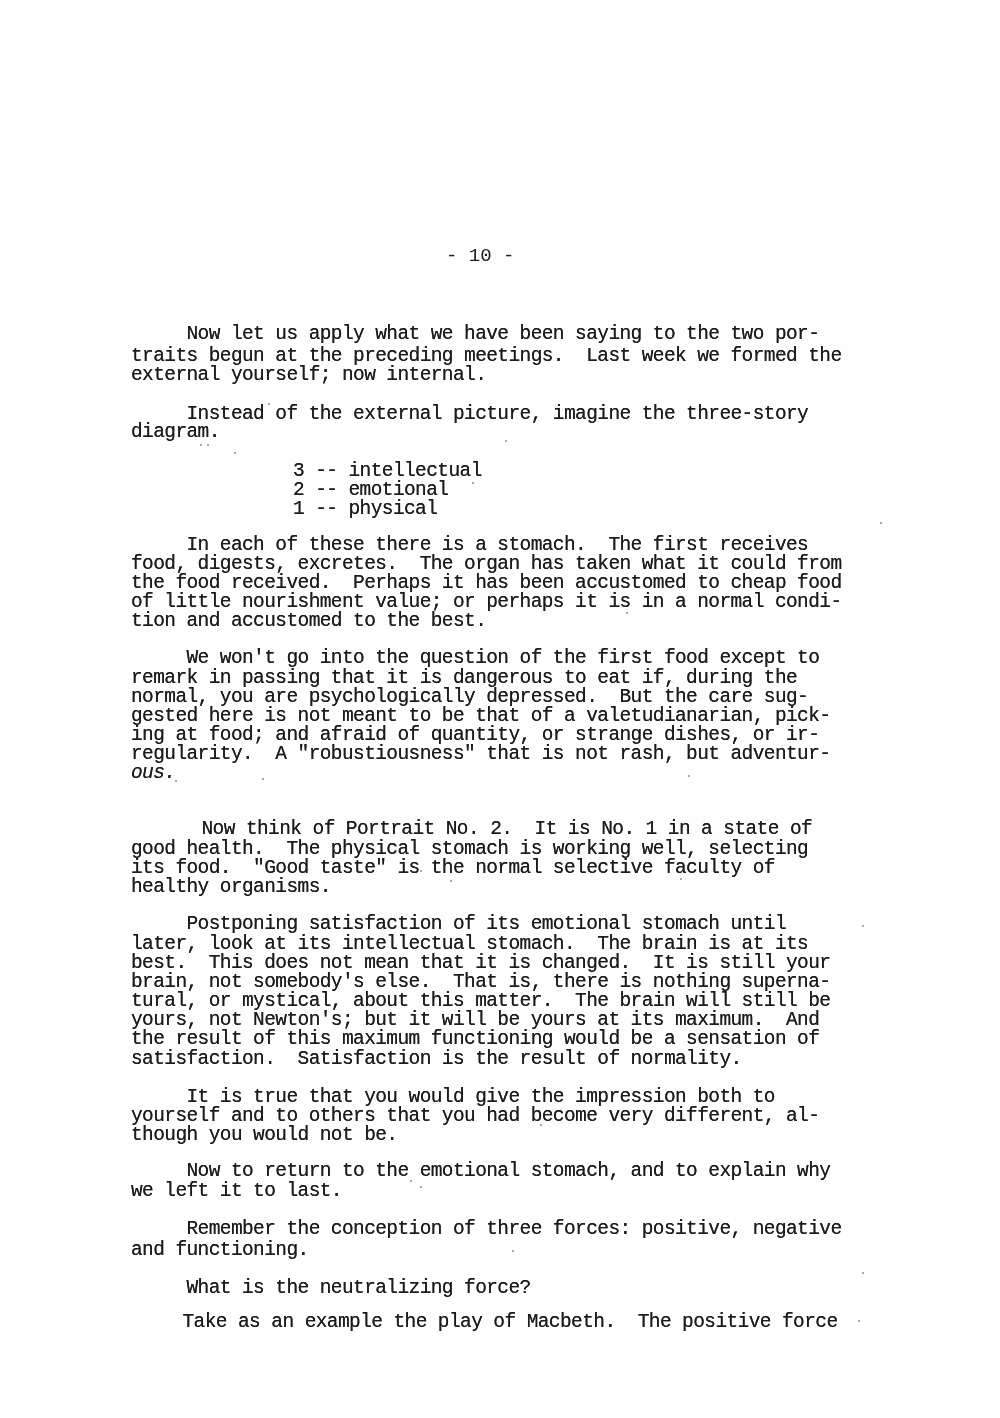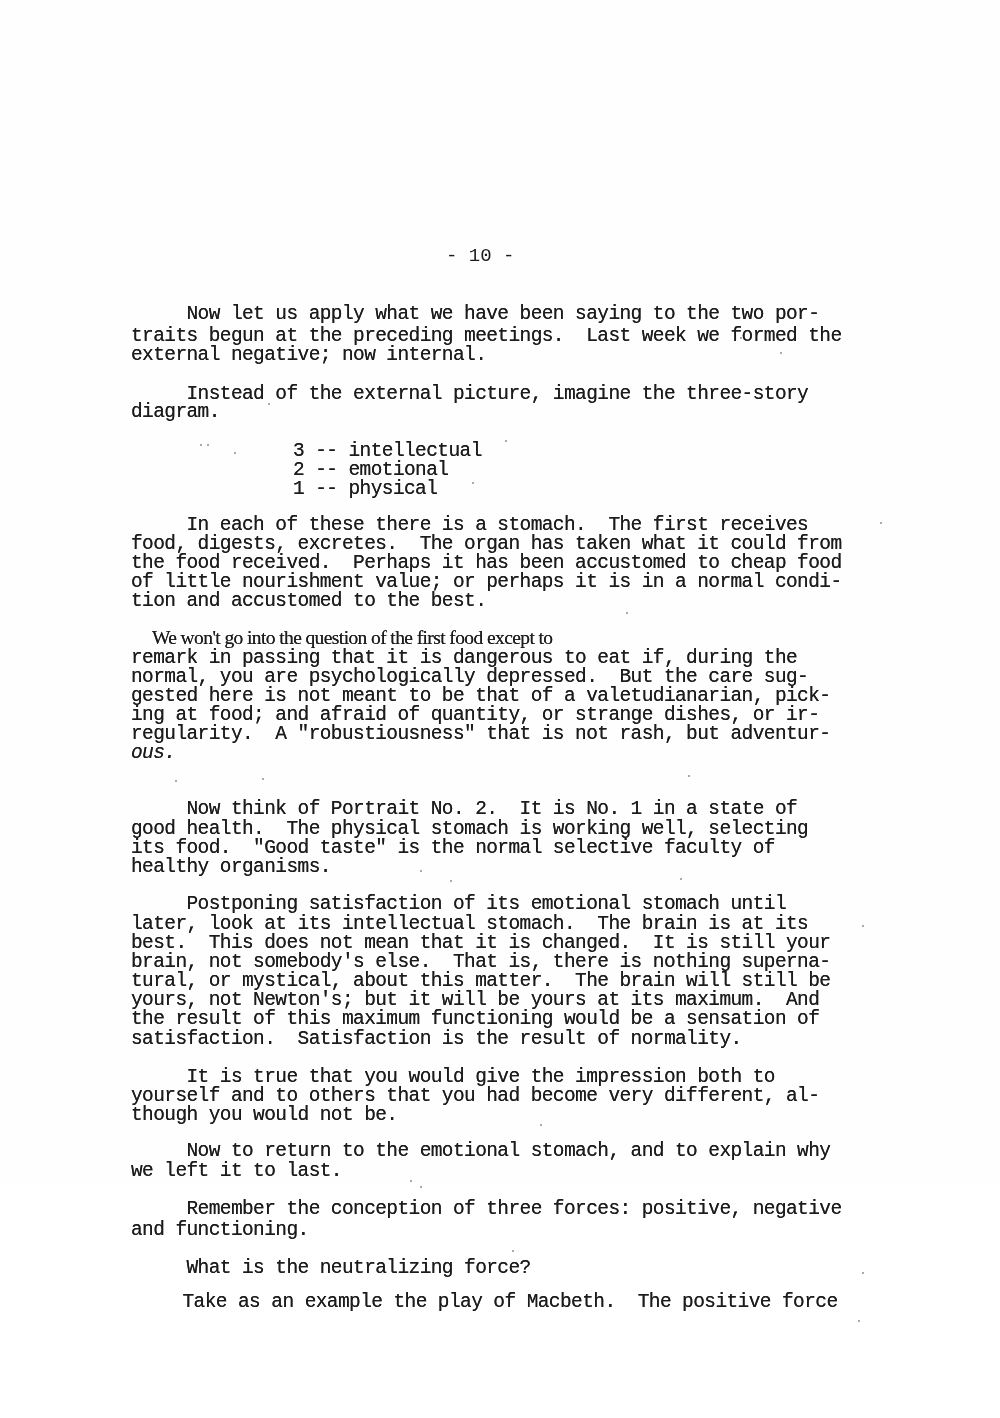--- a/index.html
+++ b/index.html
@@ -22,20 +22,21 @@
       background: #fefefe;
     }
     .line {
       position: absolute;
       white-space: pre;
       font-size: 19.5px;
       line-height: 20px;
       letter-spacing: -0.6px;
       color: #1c1c1c;
       text-shadow: 0 0 0.4px #333;
+      margin-top: 20px;
     }
     .page-number {
       position: absolute;
       left: 446px;
       top: 246px;
       font-size: 19px;
       line-height: 20px;
       white-space: pre;
       color: #1c1c1c;
     }
@@ -49,21 +50,21 @@
 </head>
 <body>
 
 <div class="page">
 
   <div class="page-number">- 10 -</div>
 
   <div>
     <div class="line" style="left:131px; top:304px;">     Now let us apply what we have been saying to the two por-</div>
     <div class="line" style="left:131px; top:326px;">traits begun at the preceding meetings.  Last week we formed the</div>
-    <div class="line" style="left:131px; top:345px;">external negative; now internal.</div>
+    <div class="line" style="left:131px; top:345px;">external yourself; now internal.</div>
   </div>
 
   <div>
     <div class="line" style="left:131px; top:384px;">     Instead of the external picture, imagine the three-story</div>
     <div class="line" style="left:131px; top:402px;">diagram.</div>
   </div>
 
   <div>
     <div class="line" style="left:293px; top:441px;">3 -- intellectual</div>
     <div class="line" style="left:293px; top:460px;">2 -- emotional</div>
@@ -72,31 +73,31 @@
 
   <div>
     <div class="line" style="left:131px; top:515px;">     In each of these there is a stomach.  The first receives</div>
     <div class="line" style="left:131px; top:534px;">food, digests, excretes.  The organ has taken what it could from</div>
     <div class="line" style="left:131px; top:553px;">the food received.  Perhaps it has been accustomed to cheap food</div>
     <div class="line" style="left:131px; top:572px;">of little nourishment value; or perhaps it is in a normal condi-</div>
     <div class="line" style="left:131px; top:591px;">tion and accustomed to the best.</div>
   </div>
 
   <div>
-    <div class="line" style="left:131px; top:628px;font-family:Liberation Serif, serif;">     We won't go into the question of the first food except to</div>
+    <div class="line" style="left:131px; top:628px;">     We won't go into the question of the first food except to</div>
     <div class="line" style="left:131px; top:648px;">remark in passing that it is dangerous to eat if, during the</div>
     <div class="line" style="left:131px; top:667px;">normal, you are psychologically depressed.  But the care sug-</div>
     <div class="line" style="left:131px; top:686px;">gested here is not meant to be that of a valetudianarian, pick-</div>
     <div class="line" style="left:131px; top:705px;">ing at food; and afraid of quantity, or strange dishes, or ir-</div>
     <div class="line" style="left:131px; top:724px;">regularity.  A "robustiousness" that is not rash, but adventur-</div>
     <div class="line" style="left:131px; top:743px;font-style:italic;">ous.</div>
   </div>
 
   <div>
-    <div class="line" style="left:131px; top:799px;text-align:center;">     Now think of Portrait No. 2.  It is No. 1 in a state of</div>
+    <div class="line" style="left:146px; top:799px;text-align:center;">     Now think of Portrait No. 2.  It is No. 1 in a state of</div>
     <div class="line" style="left:131px; top:819px;">good health.  The physical stomach is working well, selecting</div>
     <div class="line" style="left:131px; top:838px;">its food.  "Good taste" is the normal selective faculty of</div>
     <div class="line" style="left:131px; top:857px;">healthy organisms.</div>
   </div>
 
   <div>
     <div class="line" style="left:131px; top:894px;">     Postponing satisfaction of its emotional stomach until</div>
     <div class="line" style="left:131px; top:914px;">later, look at its intellectual stomach.  The brain is at its</div>
     <div class="line" style="left:131px; top:933px;">best.  This does not mean that it is changed.  It is still your</div>
     <div class="line" style="left:131px; top:952px;">brain, not somebody's else.  That is, there is nothing superna-</div>

